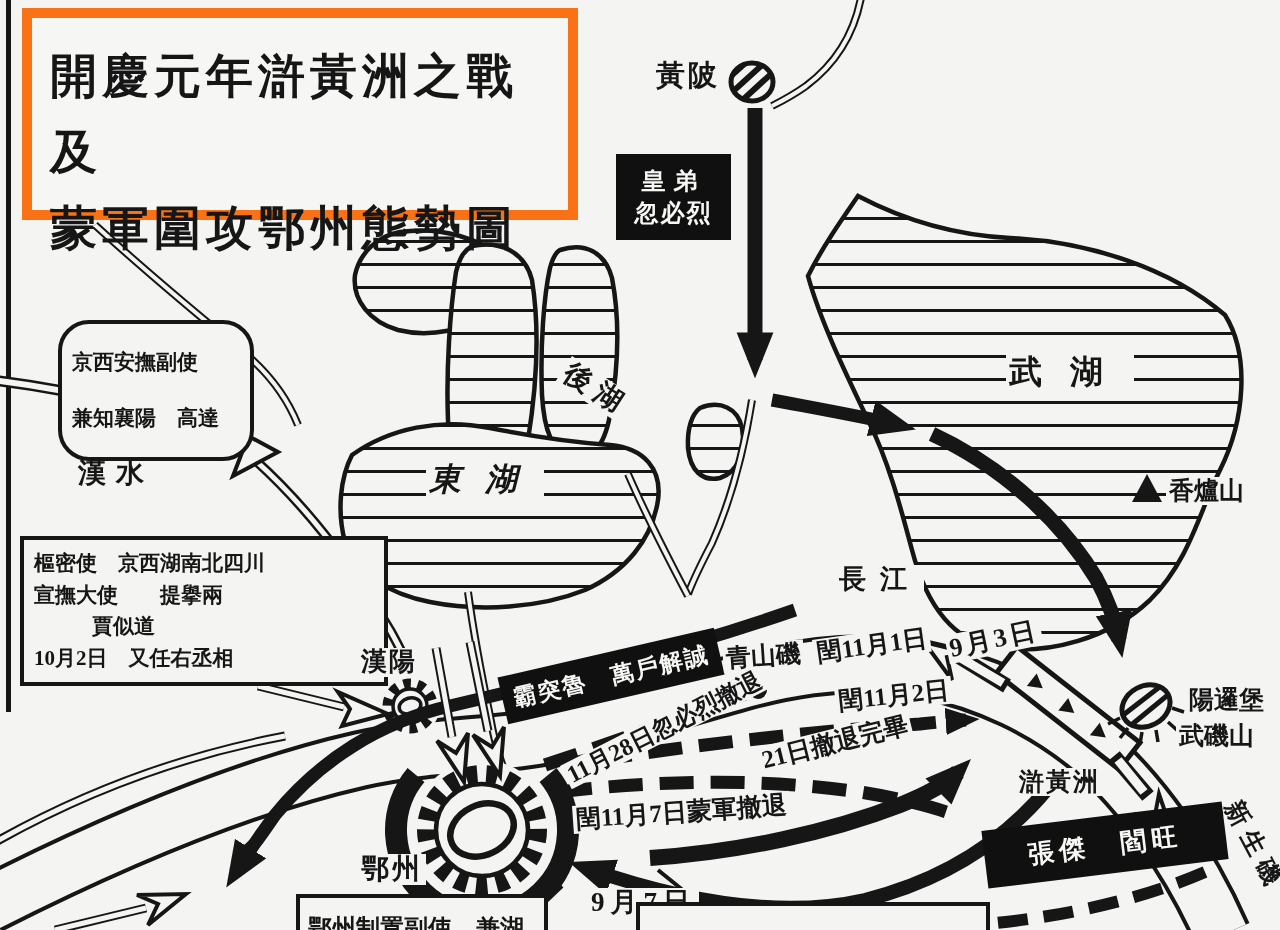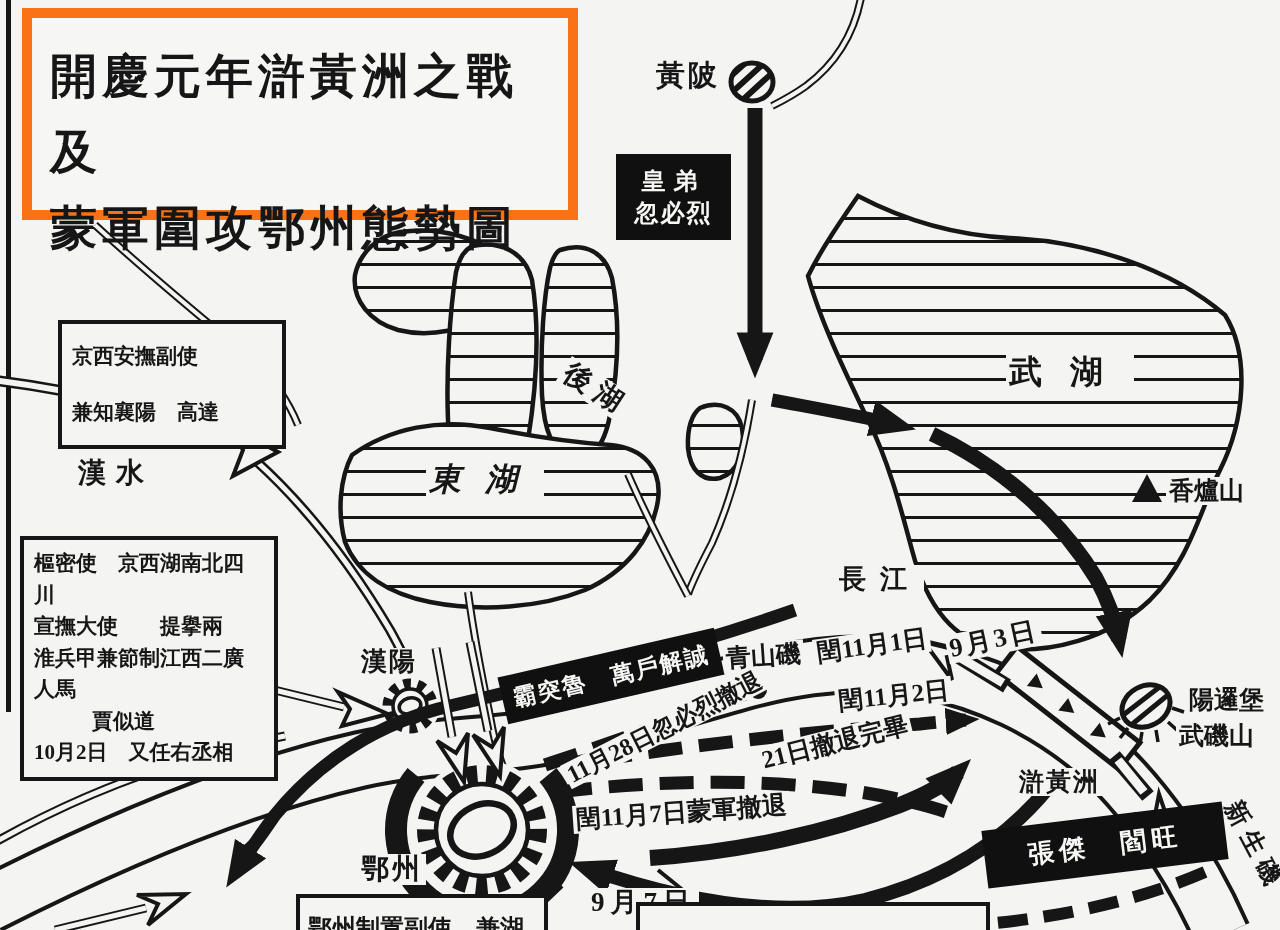--- a/index.html
+++ b/index.html
@@ -186,29 +186,28 @@
 <div id="titlebox">
   <div>開慶元年滸黃洲之戰及</div>
   <div>蒙軍圍攻鄂州態勢圖</div>
 </div>
 
 <div class="bbox" style="left:616px;top:120px;width:115px;height:86px;margin-top:34px;">
   <div style="font-size:24px;letter-spacing:8px;">皇弟</div>
   <div style="font-size:24px;letter-spacing:2px;">忽必烈</div>
 </div>
 
-<div class="obox infobox" style="left:58px;top:320px;width:228px;padding:16px 10px;">
+<div class="obox infobox" style="left:58px;top:320px;width:196px;padding:22px 10px;border-radius:31px;">
   <div style="font-size:21px;line-height:1.6;">京西安撫副使</div>
   <div style="font-size:21px;line-height:1.6;margin-top:22px;">兼知襄陽　高達</div>
 </div>
 
-<div class="obox infobox" style="left:20px;top:536px;width:258px;padding:8px 10px;">
+<div class="obox infobox" style="left:20px;top:536px;width:368px;padding:8px 10px;">
   <div style="font-size:21px;line-height:1.5;">樞密使　京西湖南北四川</div>
   <div style="font-size:21px;line-height:1.5;">宣撫大使　　提擧兩</div>
-  <div style="font-size:21px;line-height:1.5;">淮兵甲兼節制江西二廣人馬</div>
   <div style="font-size:21px;line-height:1.5;padding-left:58px;">賈似道</div>
   <div style="font-size:21px;line-height:1.5;">10月2日　又任右丞相</div>
 </div>
 
 <div class="bbox" style="left:500px;top:652px;width:222px;height:48px;transform:rotate(-13deg);">
   <div style="font-size:23px;letter-spacing:2px;">霸突魯　萬戶解誠</div>
 </div>
 
 <div class="bbox" style="left:984px;top:816px;width:242px;height:58px;transform:rotate(-7deg);">
   <div style="font-size:26px;letter-spacing:5px;">張傑　閻旺</div>

